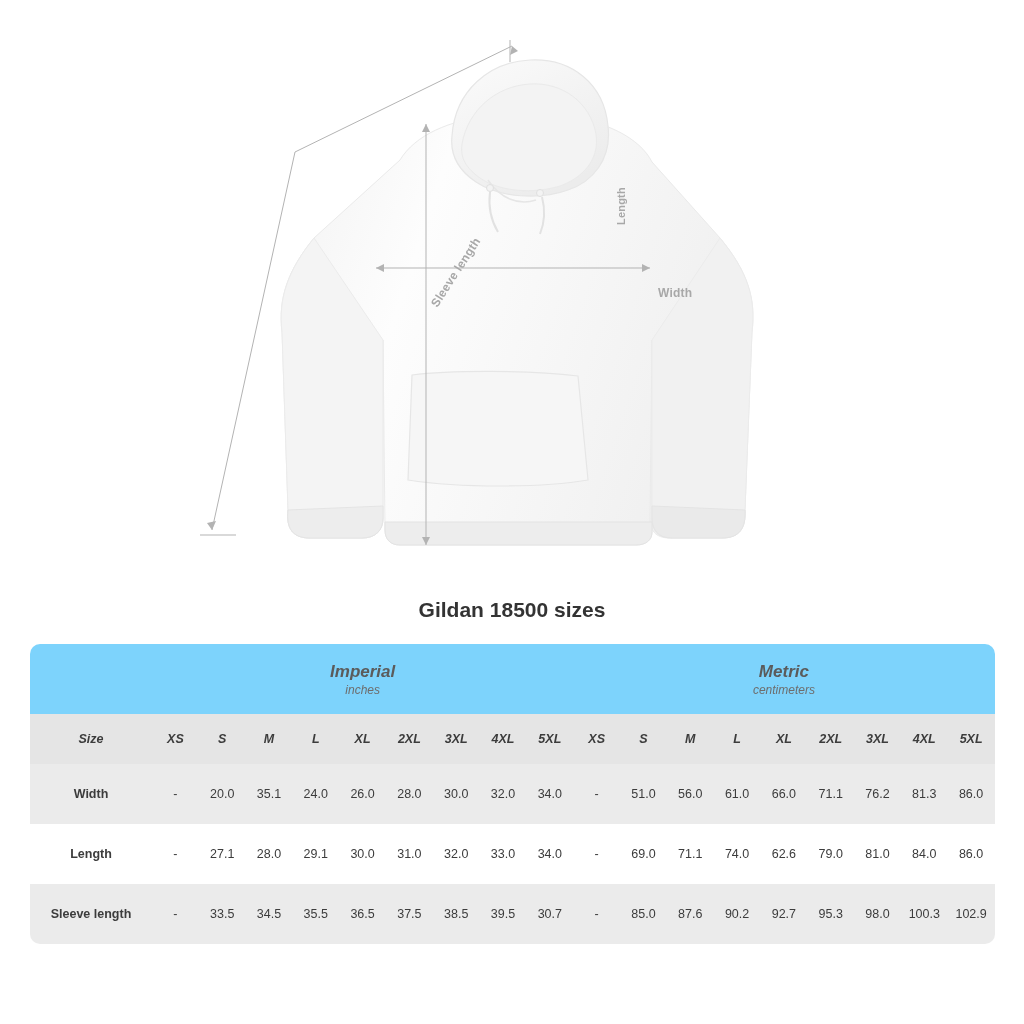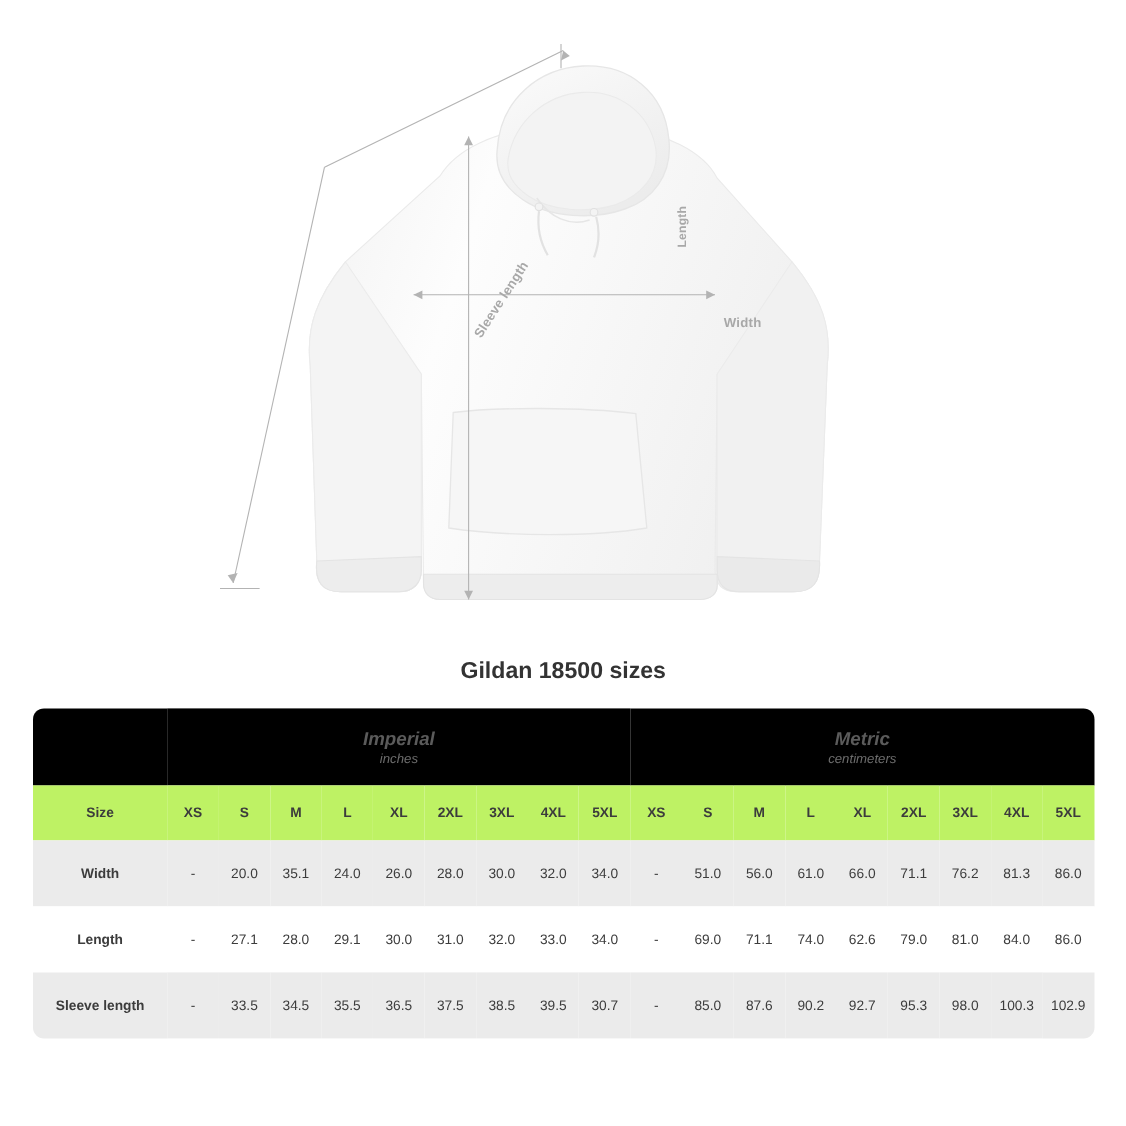--- a/index.html
+++ b/index.html
@@ -94,21 +94,21 @@
     table-layout: fixed;
   }
   table.size-table td, table.size-table th {
     border: none;
     text-align: center;
     font-size: 12.5px;
     color: #3c3c3c;
   }
 
   .sys-header td {
-    background: #000000;
+    background: #7dd3fc;
     height: 68px;
     vertical-align: middle;
   }
   .sys-header td:first-child {
     border-top-left-radius: 10px;
   }
   .sys-header td:last-child {
     border-top-right-radius: 10px;
   }
   .sys-name {
@@ -120,25 +120,26 @@
     line-height: 1.25;
   }
   .sys-unit {
     font-size: 12px;
     font-style: italic;
     color: #6d6d6d;
     display: block;
   }
 
   .col-head td {
-    background: #bef264;
+    background: #e5e5e5;
     height: 48px;
     font-weight: bold;
     color: #4a4a4a;
     font-size: 13px;
+    font-style: italic;
   }
   .col-head td.rowlabel {
     font-weight: bold;
   }
 
   tr.data-row td {
     height: 58px;
     vertical-align: middle;
   }
   tr.shaded td {

